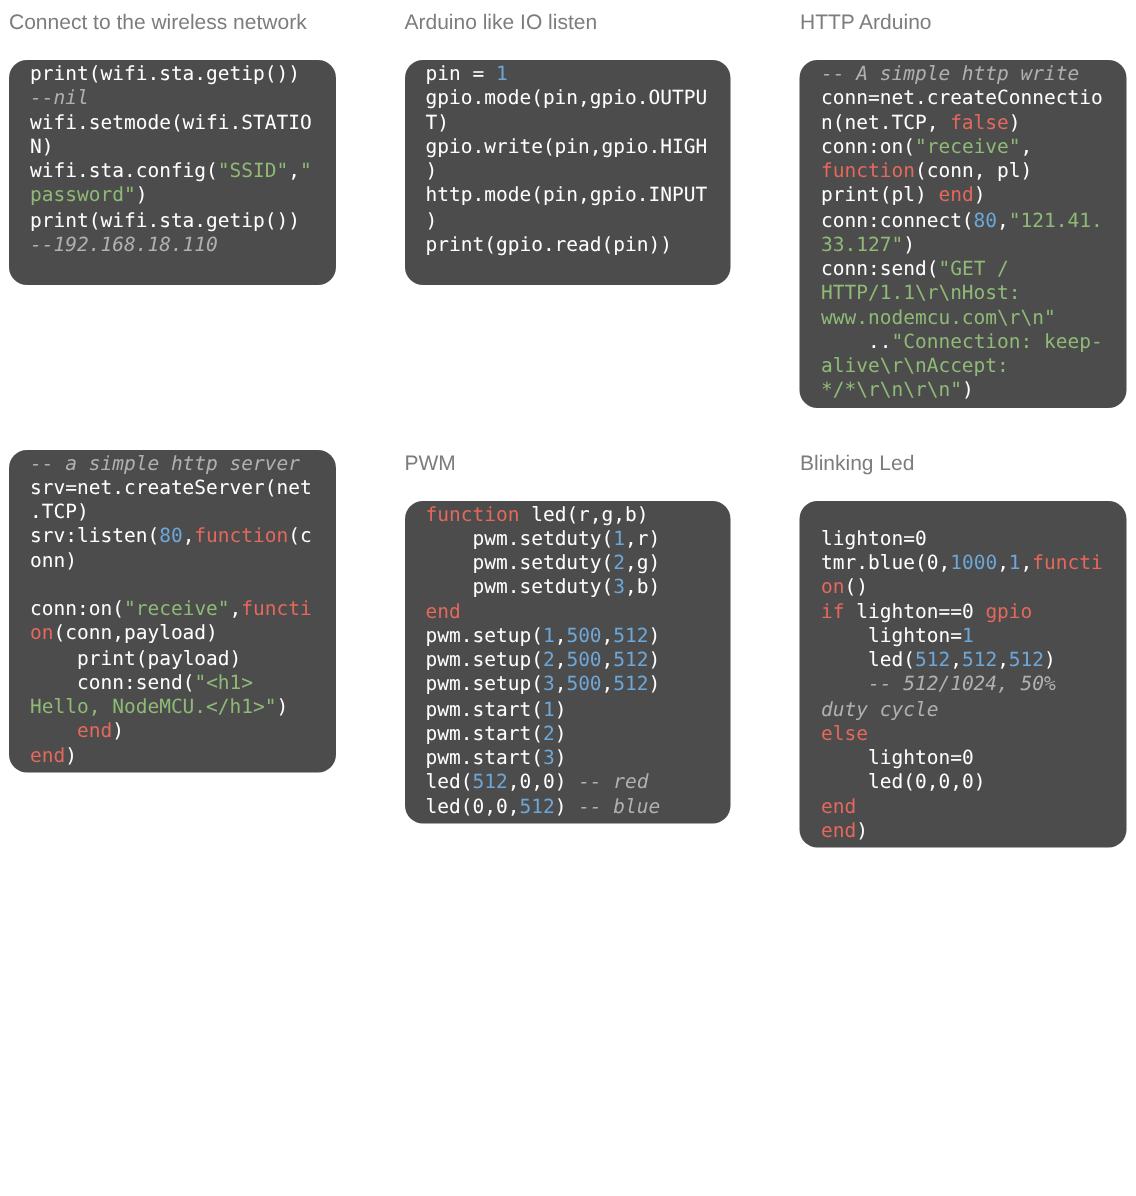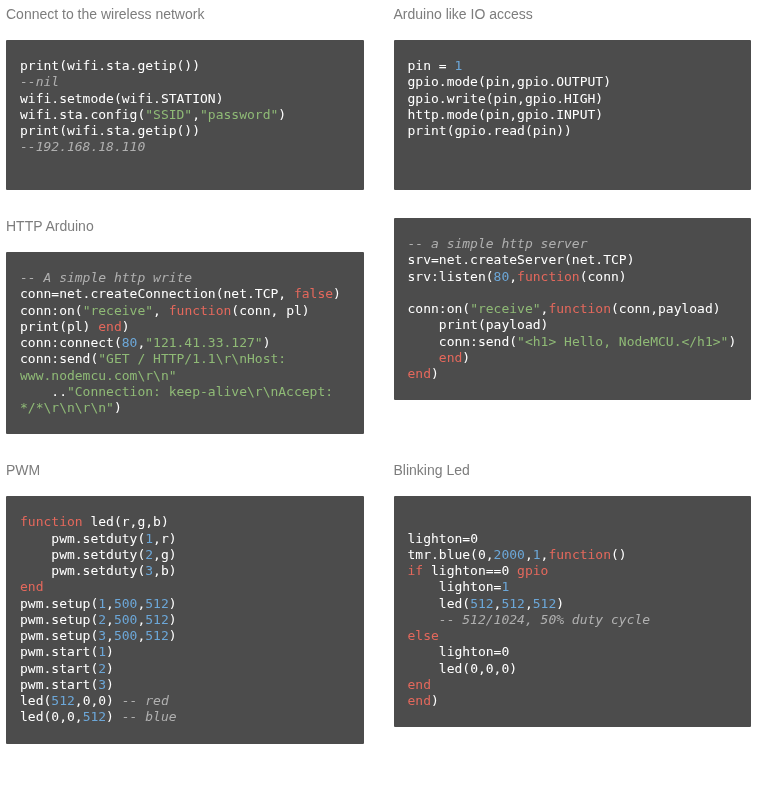--- a/index.html
+++ b/index.html
@@ -4,36 +4,36 @@
   <style>
     * { margin: 0; padding: 0; box-sizing: border-box; }
     body {
       font-family: "Segoe UI", -apple-system, sans-serif;
       background: #ffffff;
       padding: 6px;
       width: 757px;
     }
     .grid {
       display: grid;
-      grid-template-columns: 1fr 1fr;
-      gap: 0 30px;
+      grid-template-columns: 1fr 1fr 1fr;
+      gap: 0 46px;
     }
     .section {
       margin-bottom: 28px;
     }
     .section-title {
       color: #7d7d7d;
       font-size: 14px;
       font-weight: 400;
       margin-bottom: 18px;
     }
     .code-block {
       background: #4c4c4c;
-      border-radius: 1px;
-      padding: 18px 14px;
+      border-radius: 12px;
+      padding: 2px 14px;
       color: #ffffff;
       font-family: "Segoe UI", Consolas, monospace;
       font-size: 13px;
       line-height: 1.25;
       min-height: 150px;
       white-space: pre-wrap;
       word-break: break-word;
     }
     .tok-kw  { color: #e4685c; }   
     .tok-str { color: #8fba76; }   
@@ -50,21 +50,21 @@
     <div class="section-title">Connect to the wireless network</div>
     <div class="code-block"><span>print(wifi.sta.getip())</span>
 <span class="tok-com">--nil</span>
 <span>wifi.setmode(wifi.STATION)</span>
 <span>wifi.sta.config(</span><span class="tok-str">"SSID"</span><span>,</span><span class="tok-str">"password"</span><span>)</span>
 <span>print(wifi.sta.getip())</span>
 <span class="tok-com">--192.168.18.110</span></div>
   </div>
 
   <div class="section">
-    <div class="section-title">Arduino like IO access</div>
+    <div class="section-title">Arduino like IO listen</div>
     <div class="code-block"><span>pin = </span><span class="tok-num">1</span>
 <span>gpio.mode(pin,gpio.OUTPUT)</span>
 <span>gpio.write(pin,gpio.HIGH)</span>
 <span>http.mode(pin,gpio.INPUT)</span>
 <span>print(gpio.read(pin))</span></div>
   </div>
 
   <div class="section">
     <div class="section-title">HTTP Arduino</div>
     <div class="code-block"><span class="tok-com">-- A simple http write</span>
@@ -100,21 +100,21 @@
 <span>pwm.start(</span><span class="tok-num">2</span><span>)</span>
 <span>pwm.start(</span><span class="tok-num">3</span><span>)</span>
 <span>led(</span><span class="tok-num">512</span><span>,</span><span>0</span><span>,</span><span>0</span><span>) </span><span class="tok-com">-- red</span>
 <span>led(</span><span>0</span><span>,</span><span>0</span><span>,</span><span class="tok-num">512</span><span>) </span><span class="tok-com">-- blue</span></div>
   </div>
 
   <div class="section">
     <div class="section-title">Blinking Led</div>
     <div class="code-block">
 <span>lighton=</span><span>0</span>
-<span>tmr.blue(</span><span>0</span><span>,</span><span class="tok-num">2000</span><span>,</span><span class="tok-num">1</span><span>,</span><span class="tok-kw">function</span><span>()</span>
+<span>tmr.blue(</span><span>0</span><span>,</span><span class="tok-num">1000</span><span>,</span><span class="tok-num">1</span><span>,</span><span class="tok-kw">function</span><span>()</span>
 <span class="tok-kw">if</span><span> lighton==</span><span>0</span><span> </span><span class="tok-kw">gpio</span>
 <span>    lighton=</span><span class="tok-num">1</span>
 <span>    led(</span><span class="tok-num">512</span><span>,</span><span class="tok-num">512</span><span>,</span><span class="tok-num">512</span><span>)</span>
 <span class="tok-com">    -- 512/1024, 50% duty cycle</span>
 <span class="tok-kw">else</span>
 <span>    lighton=</span><span>0</span>
 <span>    led(</span><span>0</span><span>,</span><span>0</span><span>,</span><span>0</span><span>)</span>
 <span class="tok-kw">end</span>
 <span></span><span class="tok-kw">end</span><span>)</span></div>
   </div>

